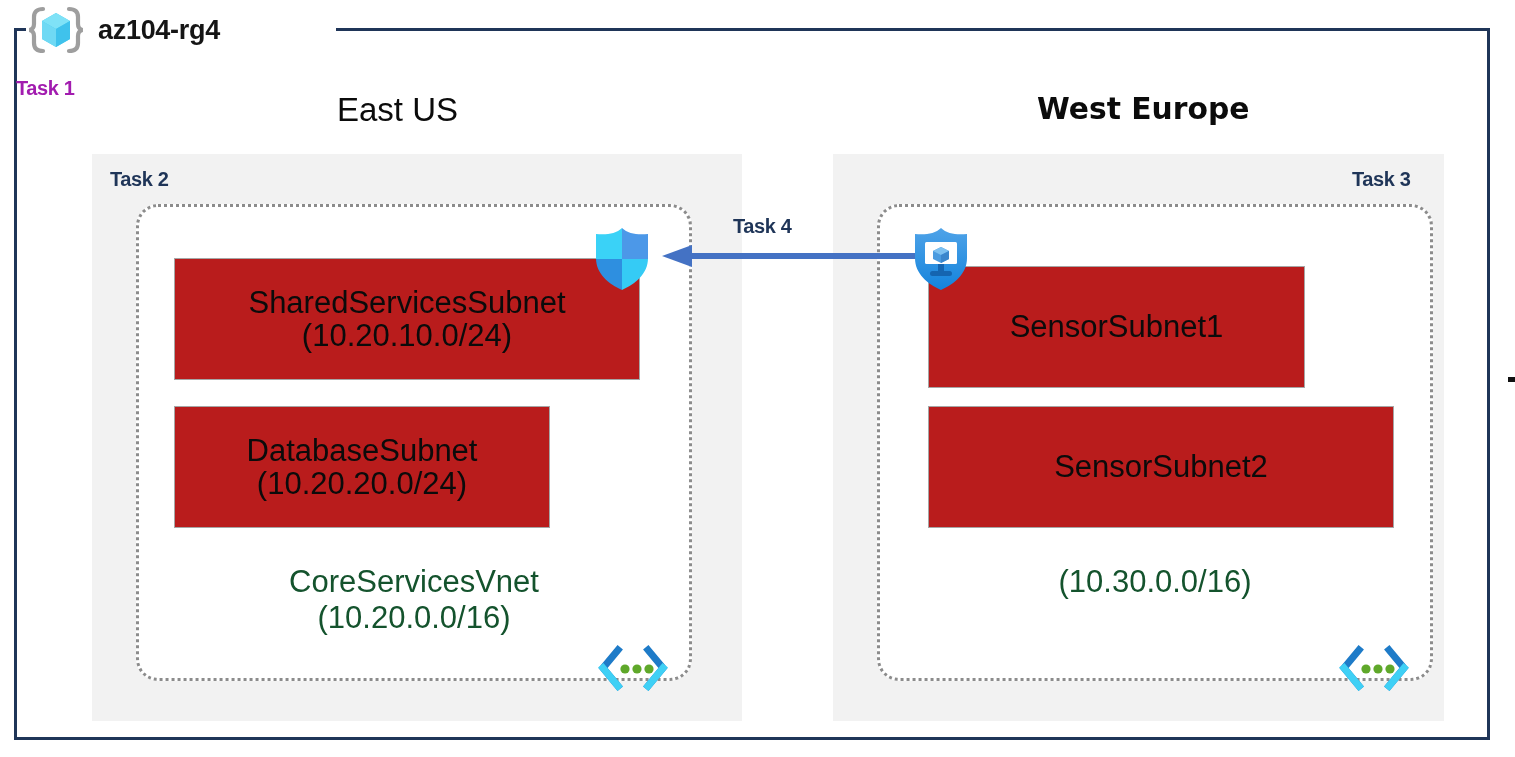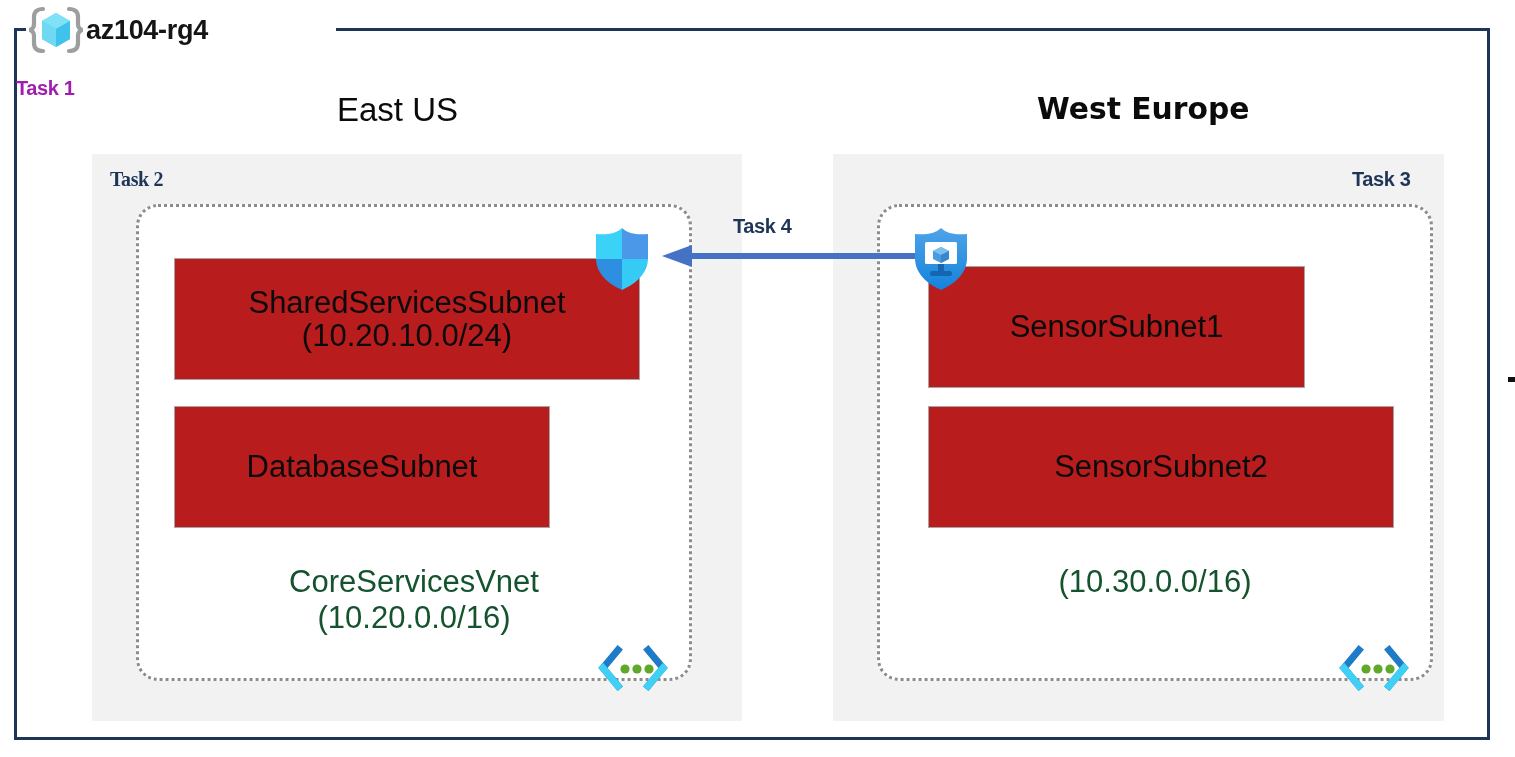--- a/index.html
+++ b/index.html
@@ -7,21 +7,21 @@
        font-family:"Liberation Sans","DejaVu Sans",sans-serif;}
 
   
   #rg-frame{position:absolute;left:14px;top:28px;width:1476px;height:712px;
             border:3px solid #1F3558;box-sizing:border-box;background:transparent;}
   
   #rg-title-mask{position:absolute;left:26px;top:16px;width:310px;height:26px;
                  background:#ffffff;}
 
   #rg-header{position:absolute;left:26px;top:6px;height:48px;
-             display:flex;align-items:center;gap:0;}
+             display:flex;align-items:center;gap:12px;}
   #rg-title{font-size:27px;font-weight:bold;color:#151515;letter-spacing:-0.3px;
             white-space:nowrap;}
 
   
   .rg-icon{width:60px;height:48px;position:relative;flex:0 0 auto;}
 
   
   #task1-label{position:absolute;left:16px;top:77px;font-size:20px;font-weight:bold;
                color:#a21caf;letter-spacing:-0.4px;}
 
@@ -32,21 +32,21 @@
                      font-family:"DejaVu Sans",sans-serif;font-size:31px;
                      transform:scaleX(.96);transform-origin:left center;}
 
   
   .region-box{position:absolute;background:#F2F2F2;}
   #region-east{left:92px;top:154px;width:650px;height:567px;}
   #region-west{left:833px;top:154px;width:611px;height:567px;}
 
   .task-tag{position:absolute;font-size:20px;font-weight:bold;color:#1F3558;
             letter-spacing:-0.4px;white-space:nowrap;}
-  #task2-label{left:110px;top:168px;font-family:Liberation Serif, serif;}
+  #task2-label{left:110px;top:168px;}
   #task3-label{left:1352px;top:168px;}
   #task4-label{left:733px;top:215px;}
 
   
   .vnet-box{position:absolute;border:3px dotted #8c8c8c;border-radius:22px;
             background:#ffffff;box-sizing:border-box;}
   #vnet-core{left:136px;top:204px;width:556px;height:477px;}
   #vnet-manu{left:877px;top:204px;width:556px;height:477px;}
 
   
@@ -114,20 +114,21 @@
 
 <div class="vnet-box" id="vnet-core"></div>
 
 <div class="subnet-box" id="subnet-shared">
   <span class="subnet-name">SharedServicesSubnet</span>
   <span class="subnet-cidr">(10.20.10.0/24)</span>
 </div>
 
 <div class="subnet-box" id="subnet-db">
   <span class="subnet-name">DatabaseSubnet</span>
+  <span class="subnet-cidr">(10.20.20.0/24)</span>
 </div>
 
 <div class="vnet-caption" id="caption-core">
   <div>CoreServicesVnet</div>
   <div>(10.20.0.0/16)</div>
 </div>
 
 <span class="vnet-icon" id="vnet-icon-core">
   <svg viewBox="0 0 74 46" width="74" height="46">
     <path d="M22 5 L7 23 L22 41" fill="none" stroke="#1E7BC8" stroke-width="7" stroke-linecap="square"></path>

